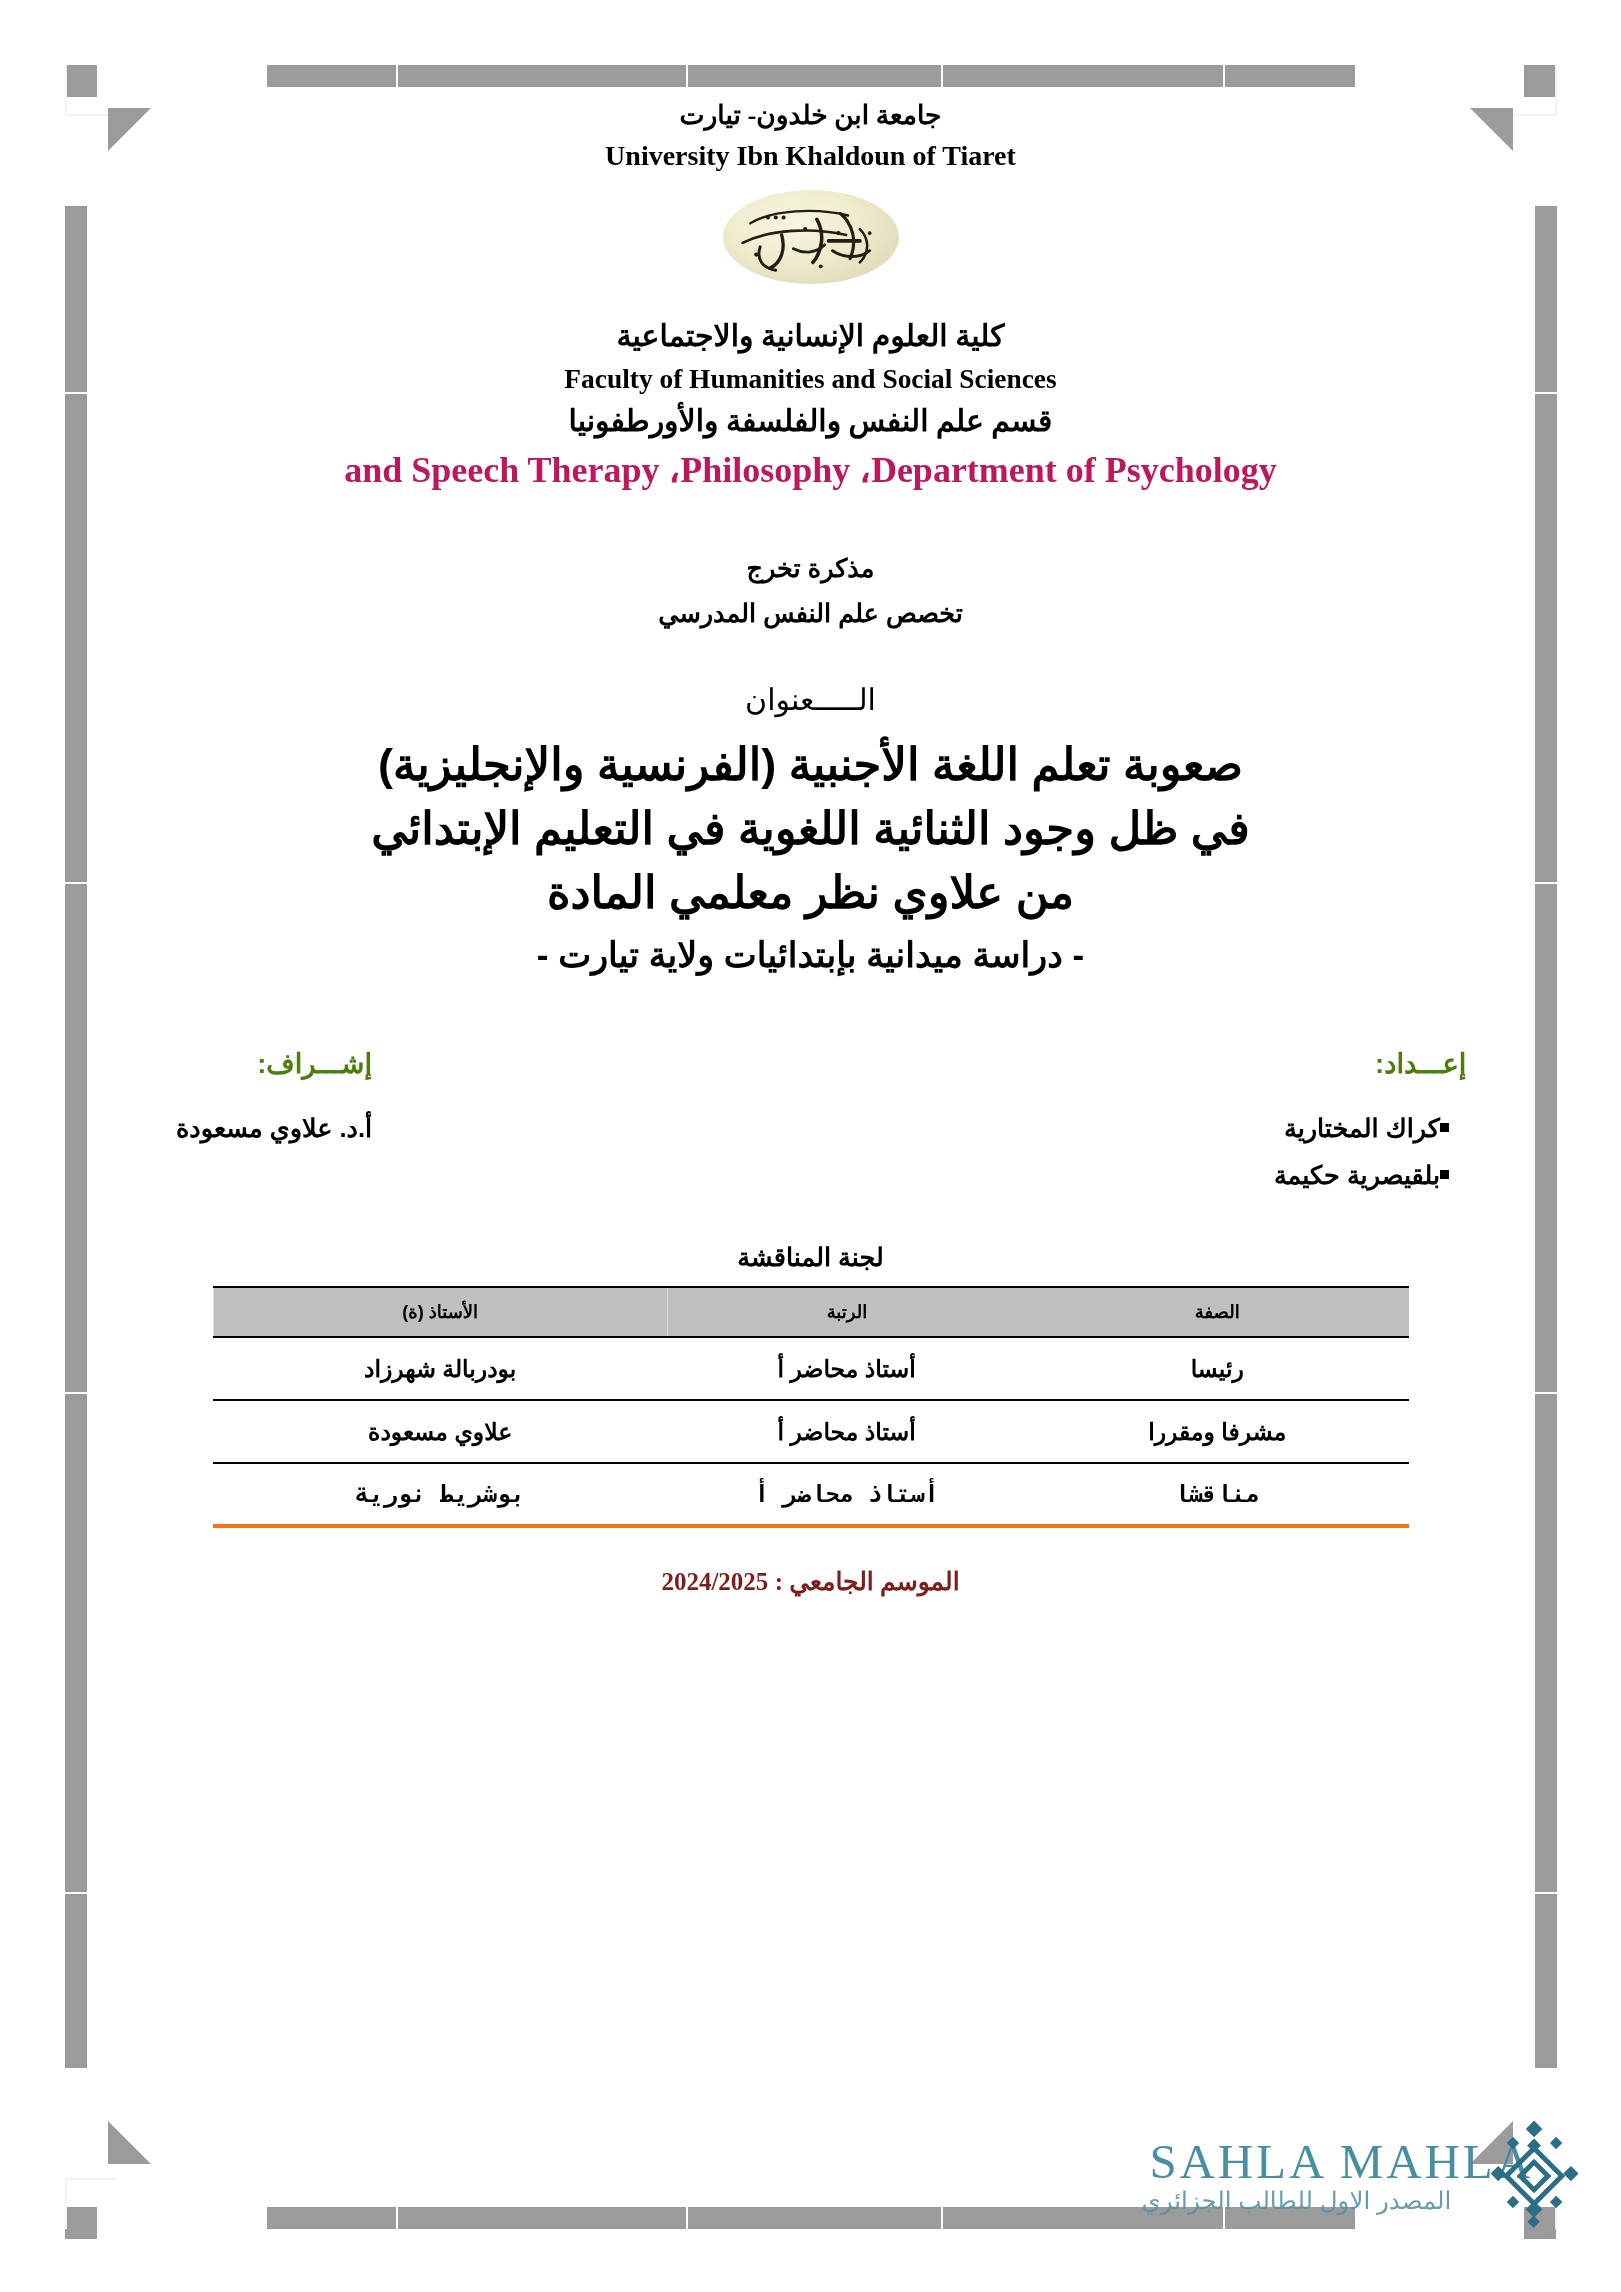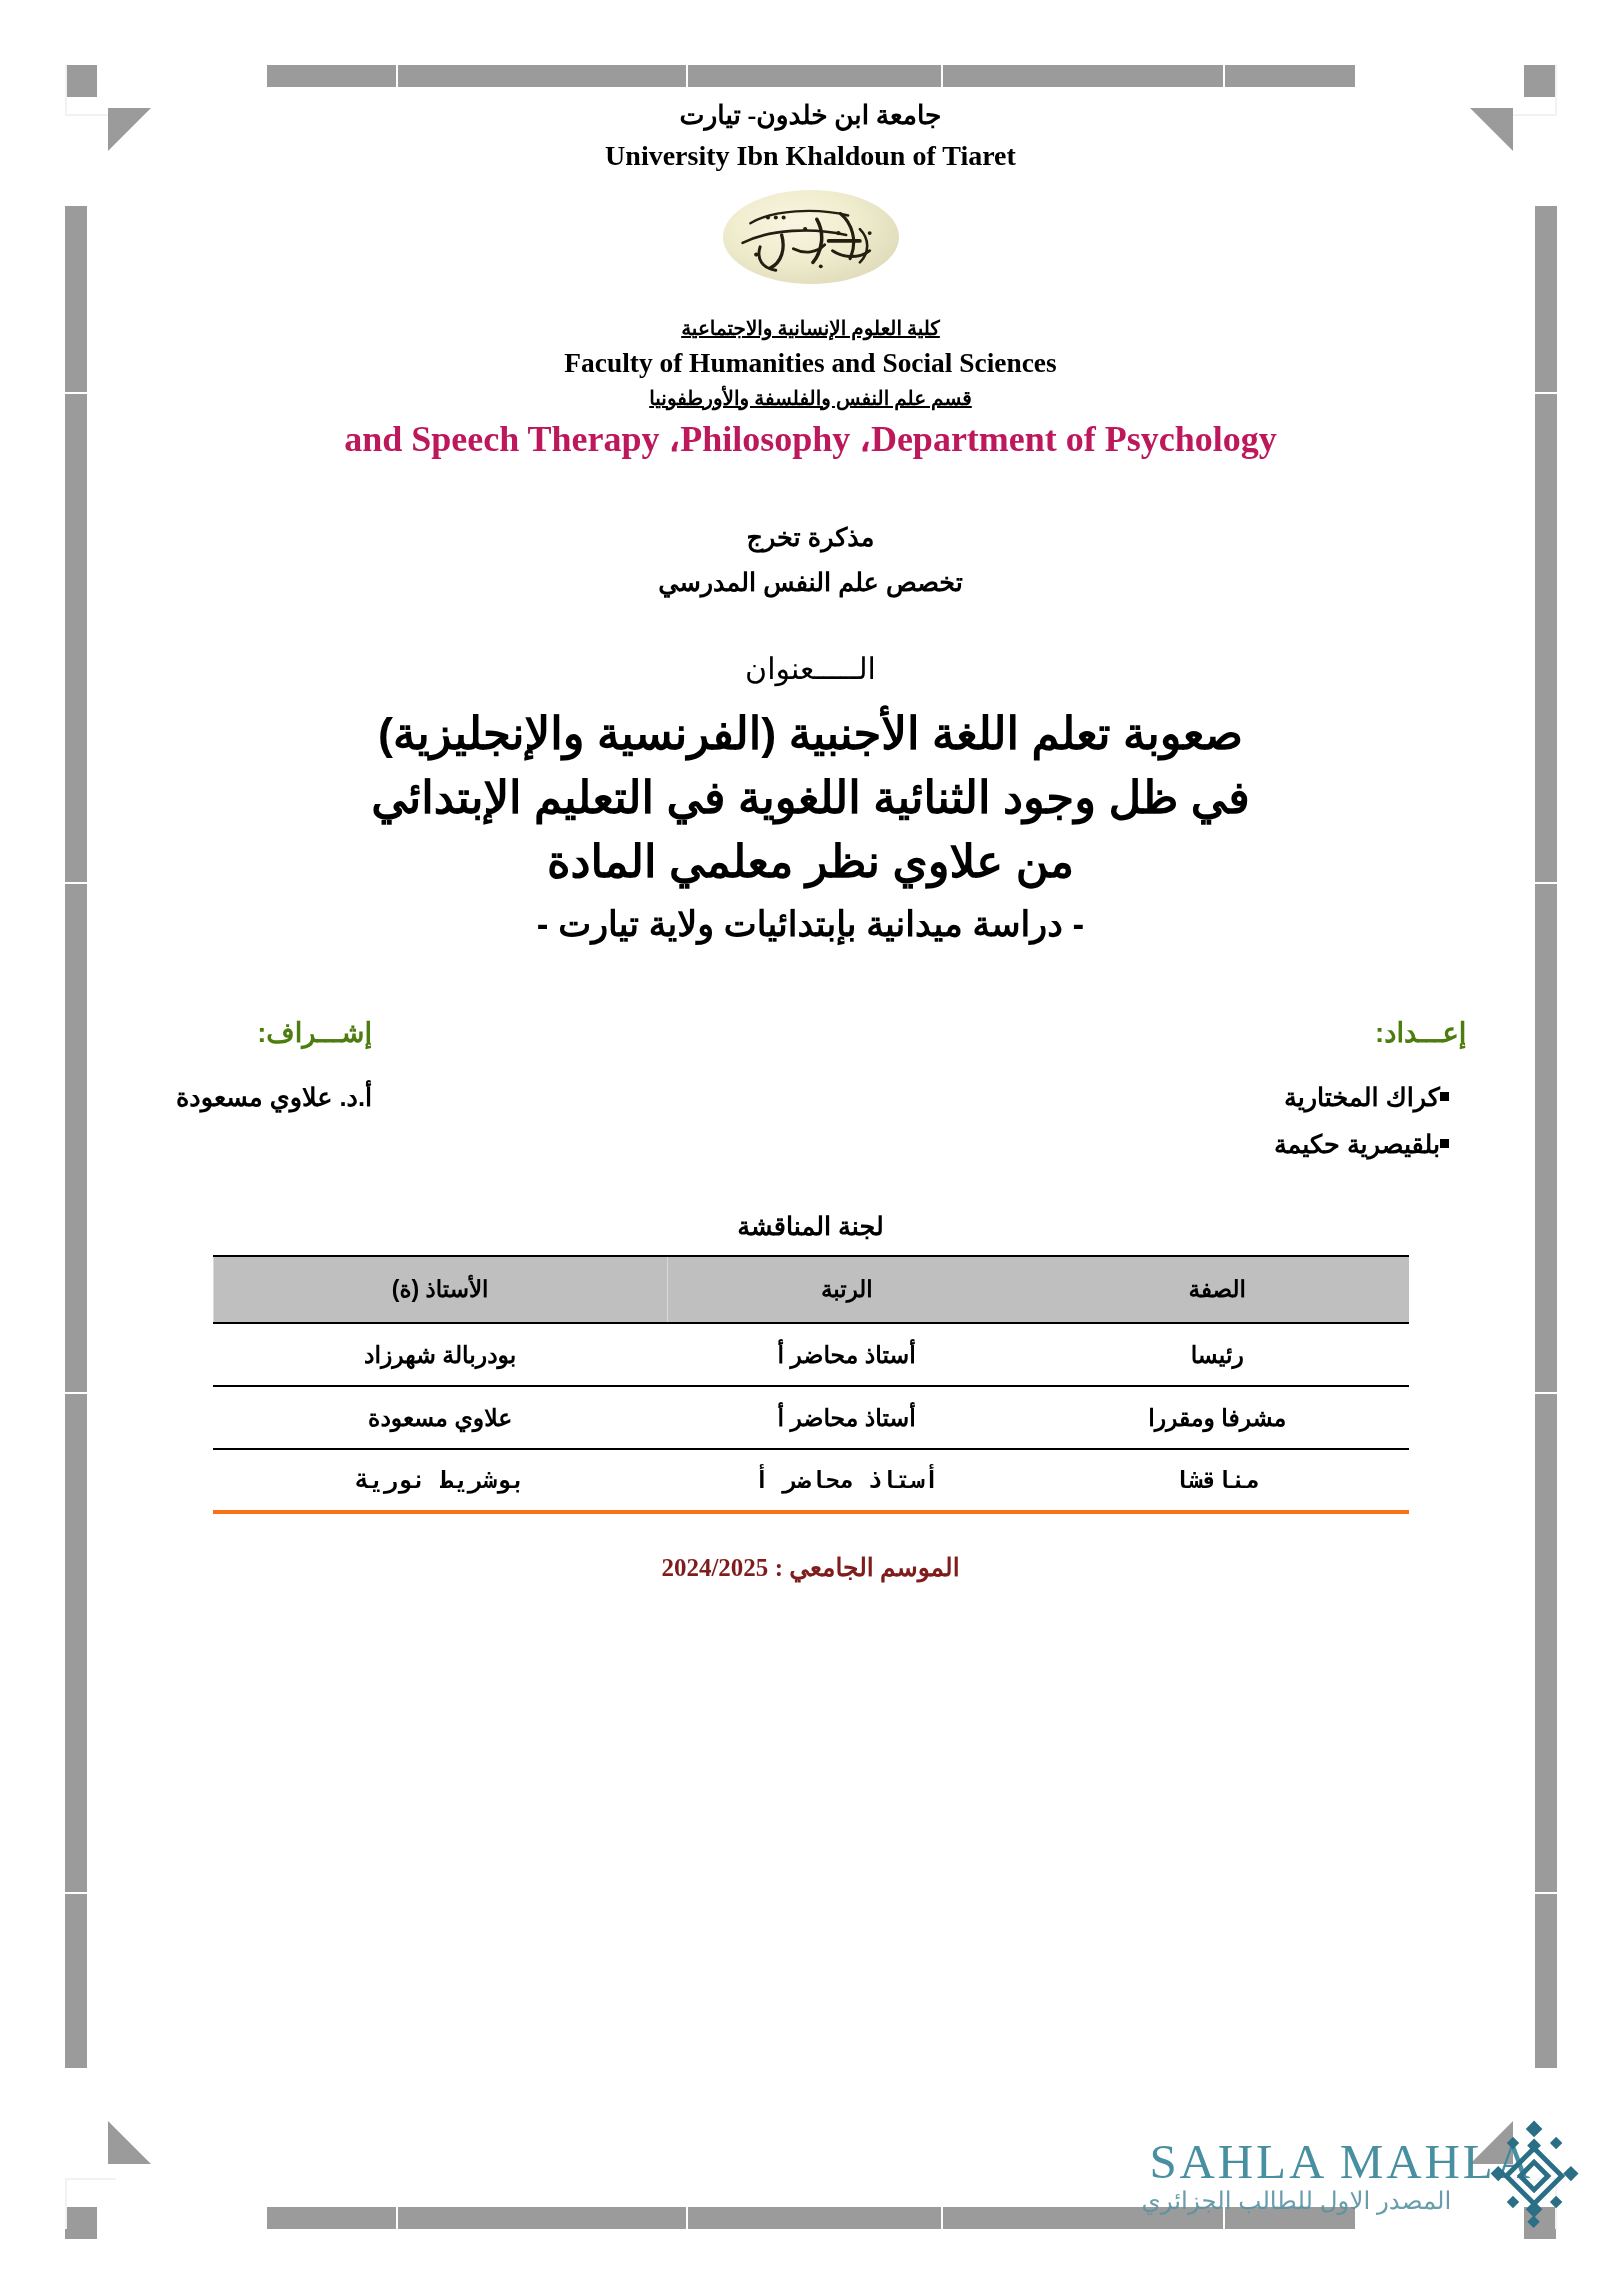--- a/index.html
+++ b/index.html
@@ -83,24 +83,23 @@
     background:radial-gradient(ellipse at 40% 35%, #f7f5e2 0%, #efeccd 45%, #dedaba 80%, #cdc9a8 100%);
     overflow:hidden;
   }
   .logo-oval svg { position:absolute; left:0; top:0; }
 
   
   .fac-block { margin-top:29px; }
   .fac-ar {
     font-family:"Liberation Serif", serif;
     font-weight:bold;
-    font-size:20px;
+    font-size:30px;
     line-height:1.55;
     color:#000;
-    text-decoration:underline;
   }
   .fac-en {
     font-family:"Liberation Serif", serif;
     font-weight:bold;
     font-size:27.4px;
     line-height:1.4;
     color:#000;
     direction:ltr;
   }
   .dep-en {
@@ -218,22 +217,22 @@
   }
   table.jury th, table.jury td {
     text-align:center;
     font-family:"Liberation Sans", sans-serif;
     font-weight:bold;
     color:#000;
     vertical-align:middle;
   }
   table.jury thead th {
     background:#bfbfbf;
-    font-size:23px;
-    height:67px;
+    font-size:18px;
+    height:50px;
     border-top:2.9px solid #000;
     border-bottom:2.9px solid #000;
   }
   table.jury thead th + th { border-left:1px solid #d9d9d9; }
   table.jury tbody td {
     font-size:23.5px;
     height:63px;
     border-bottom:2px solid #000;
     background:#ffffff;
   }

